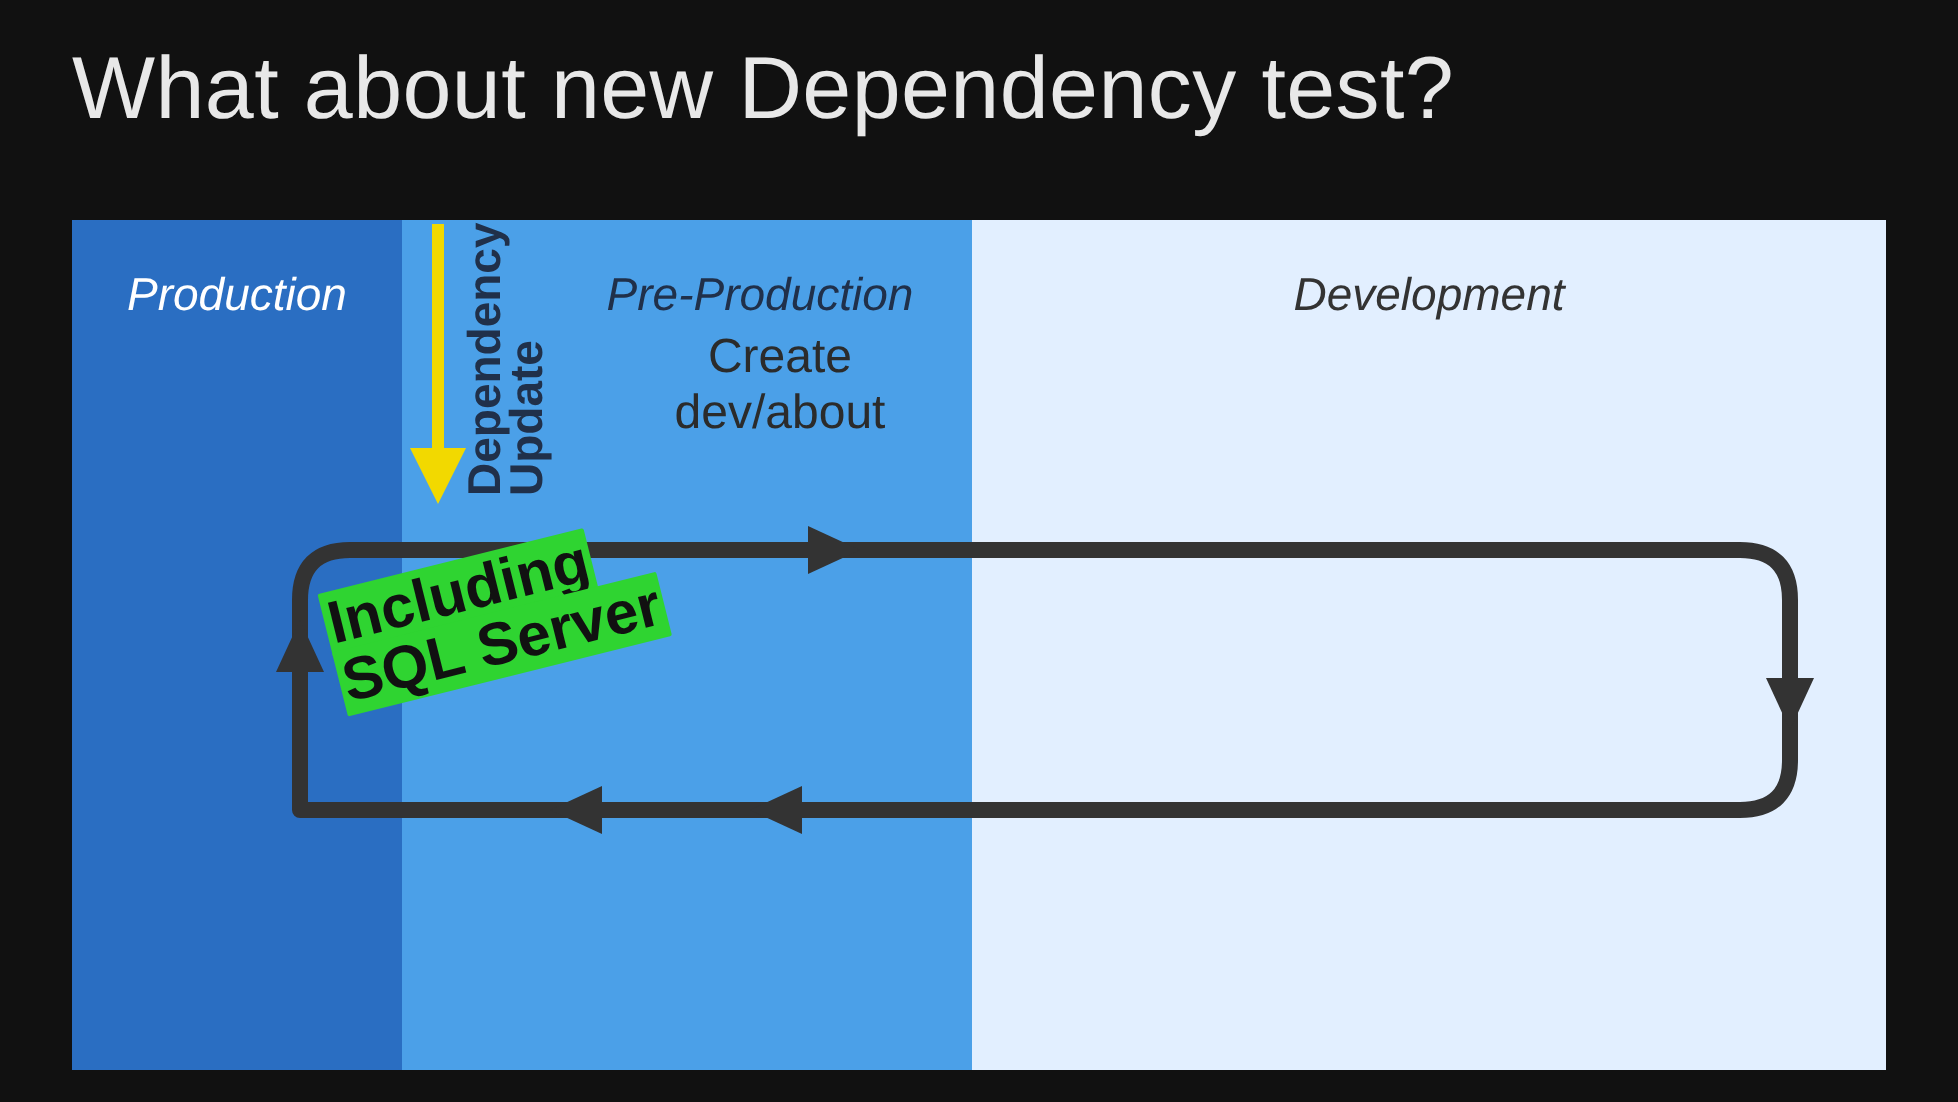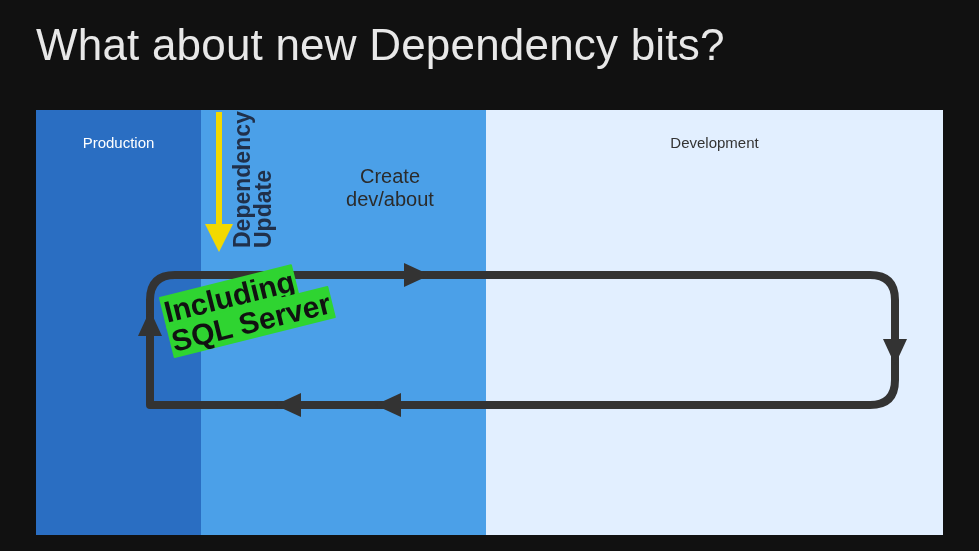--- a/index.html
+++ b/index.html
@@ -45,41 +45,42 @@
     left: 486px;
     width: 457px;
     background: #e2efff;
   }
 
   .panel-header {
     position: absolute;
     top: 24px;
     width: 100%;
     text-align: center;
-    font-size: 15px;
+    font-size: 23px;
     font-weight: 400;
+    font-style: italic;
   }
   .hdr-preprod {
     left: 280px;
     width: 200px;
     text-align: center;
     color: #20304a;
   }
   .hdr-dev {
     color: #333333;
   }
 
   .preprod-sub {
     position: absolute;
     left: 305px;
     top: 165px;
     width: 170px;
     text-align: center;
     color: #2b2b2b;
-    font-size: 20px;
+    font-size: 24px;
     font-weight: 400;
     line-height: 1.15;
   }
 
   
   .vlabel {
     position: absolute;
     left: 232px;
     top: 248px;
     transform: rotate(-90deg);
@@ -146,32 +147,33 @@
   .arrowhead {
     fill: #333333;
   }
 
 </style>
 </head>
 <body>
 
 <div class="slide">
 
-  <div class="title">What about new Dependency bits?</div>
+  <div class="title">What about new Dependency test?</div>
 
   <div class="panel panel-prod">
     <div class="panel-header" style="color:#ffffff;">Production</div>
   </div>
 
   <div class="panel panel-preprod"></div>
 
   <div class="panel panel-dev">
     <div class="panel-header hdr-dev">Development</div>
   </div>
 
+  <div class="panel-header hdr-preprod" style="position:absolute; top:134px;">Pre-Production</div>
 
   <div class="preprod-sub">
     <span>Create</span><br>
     <span>dev/about</span><br>
   </div>
 
   <div class="vlabel">
     <span>Dependency</span><br>
     <span>Update</span>
   </div>

